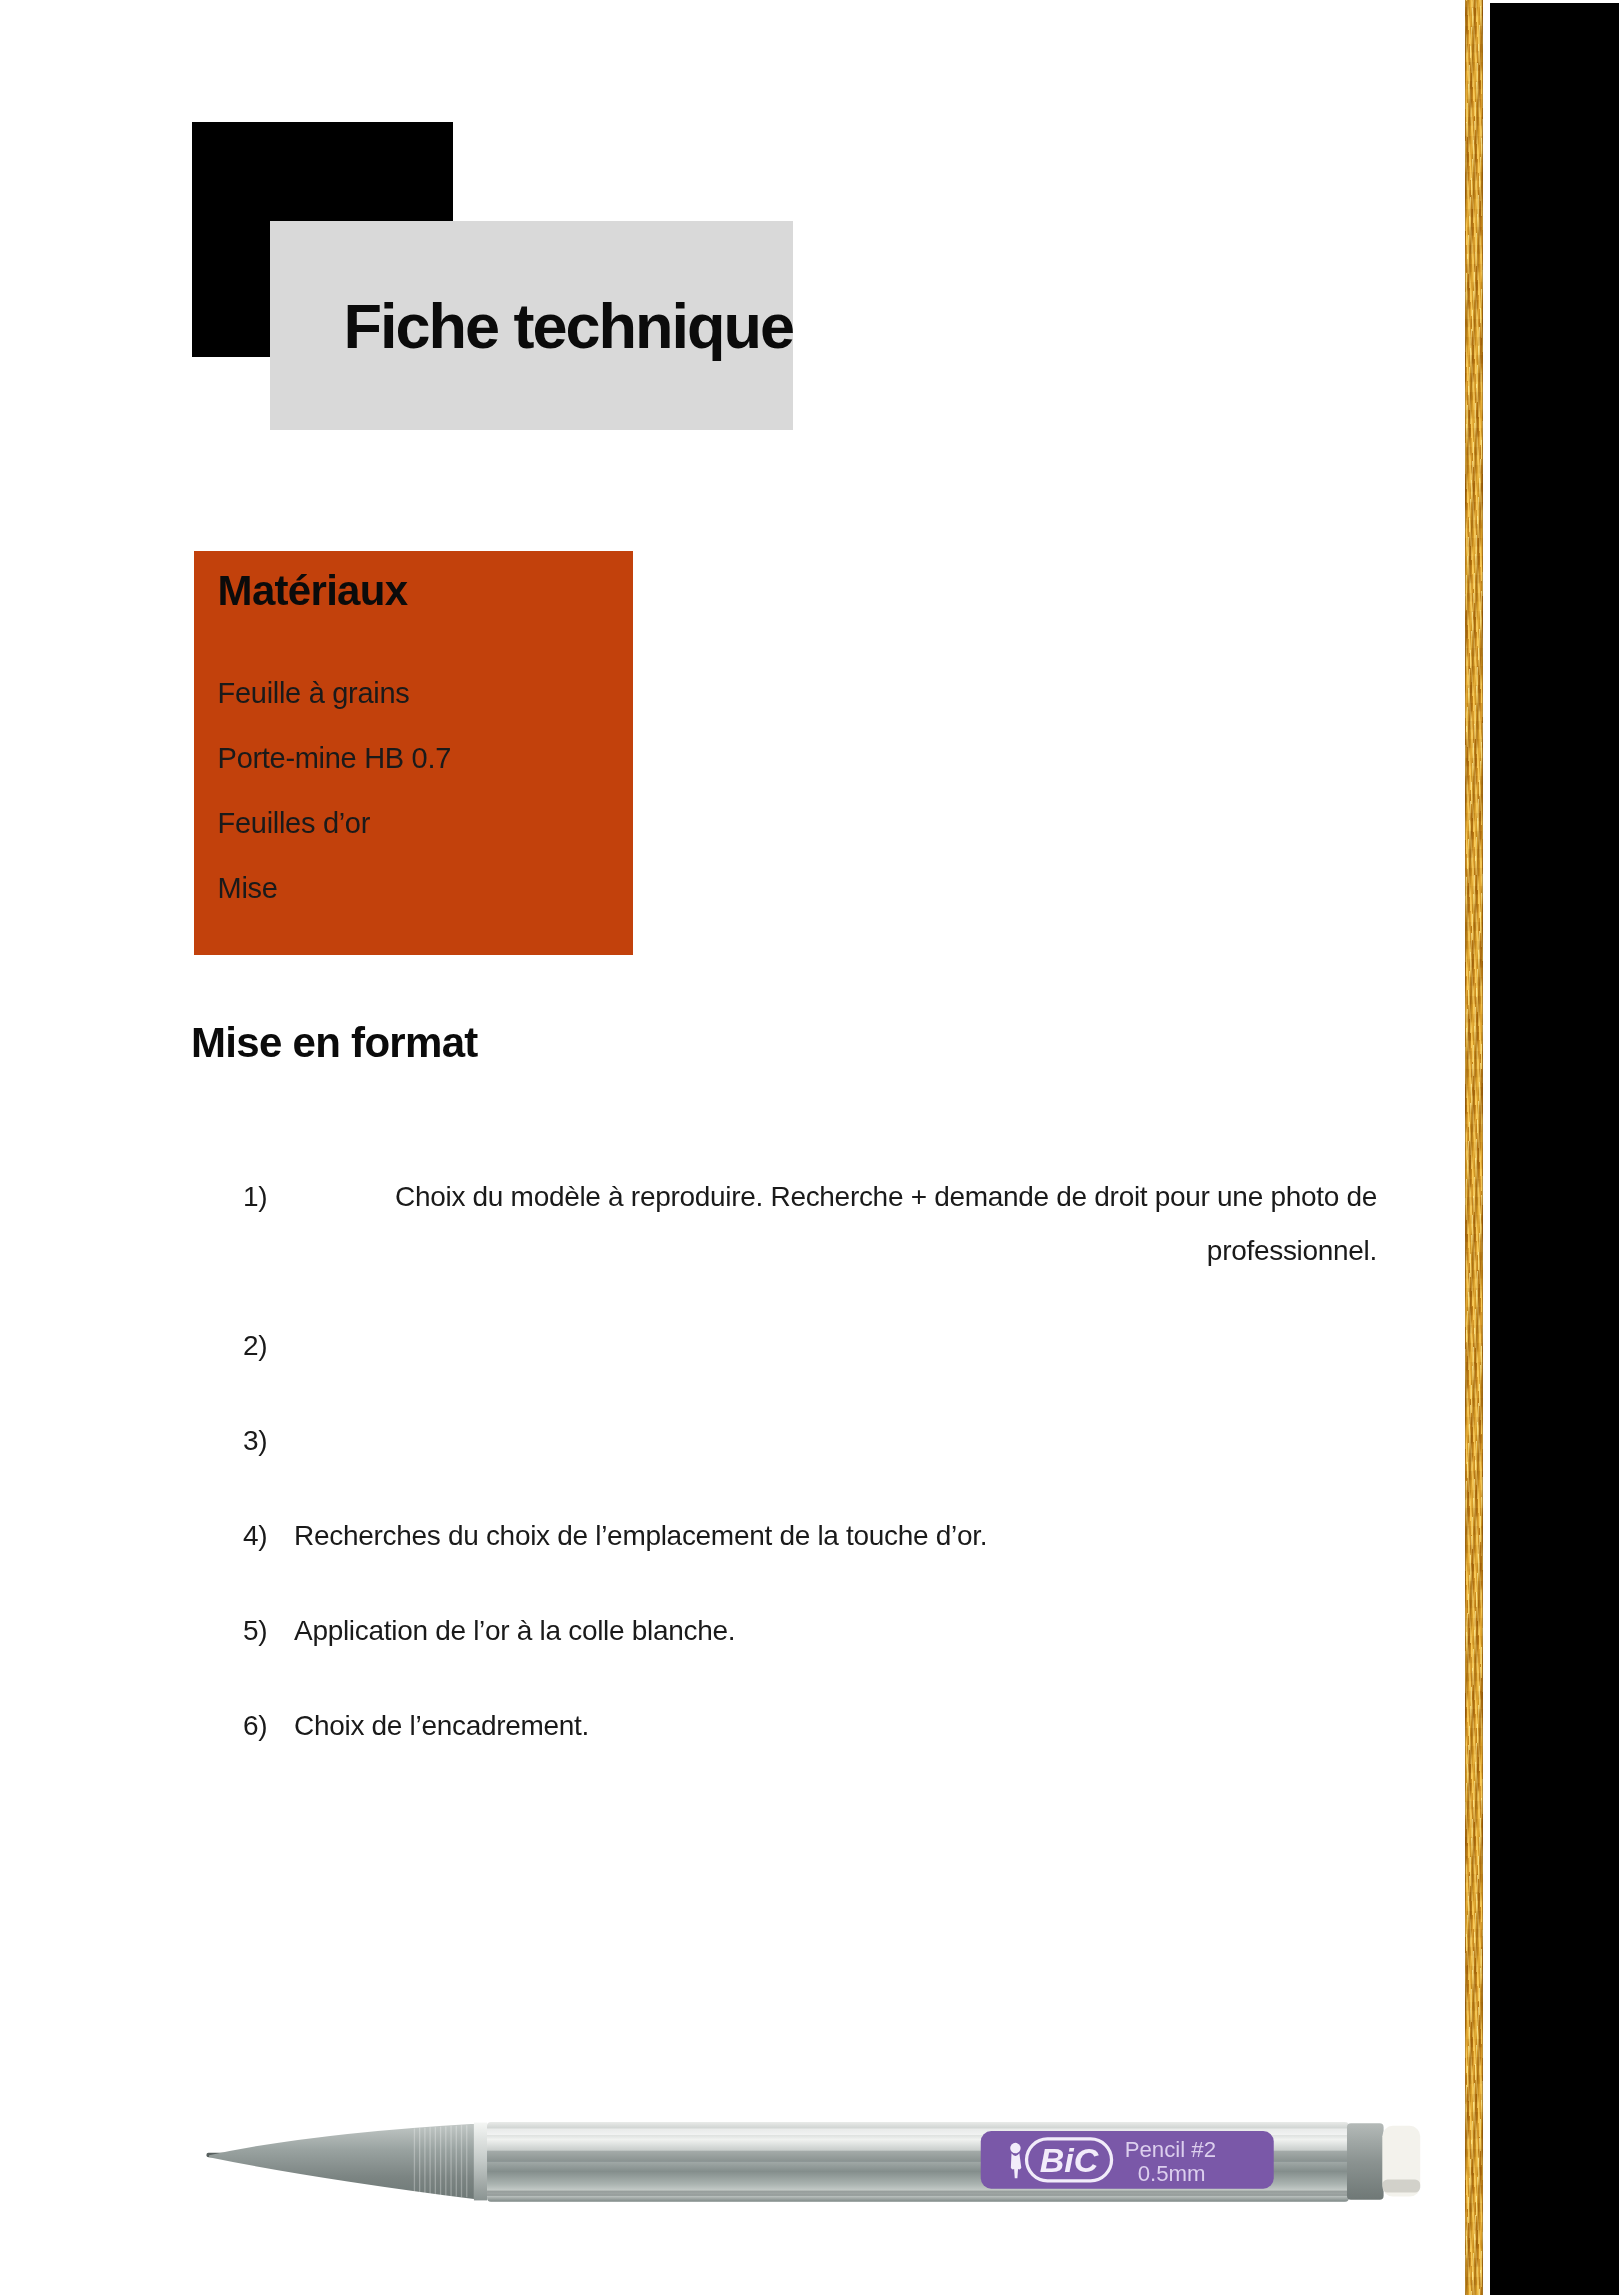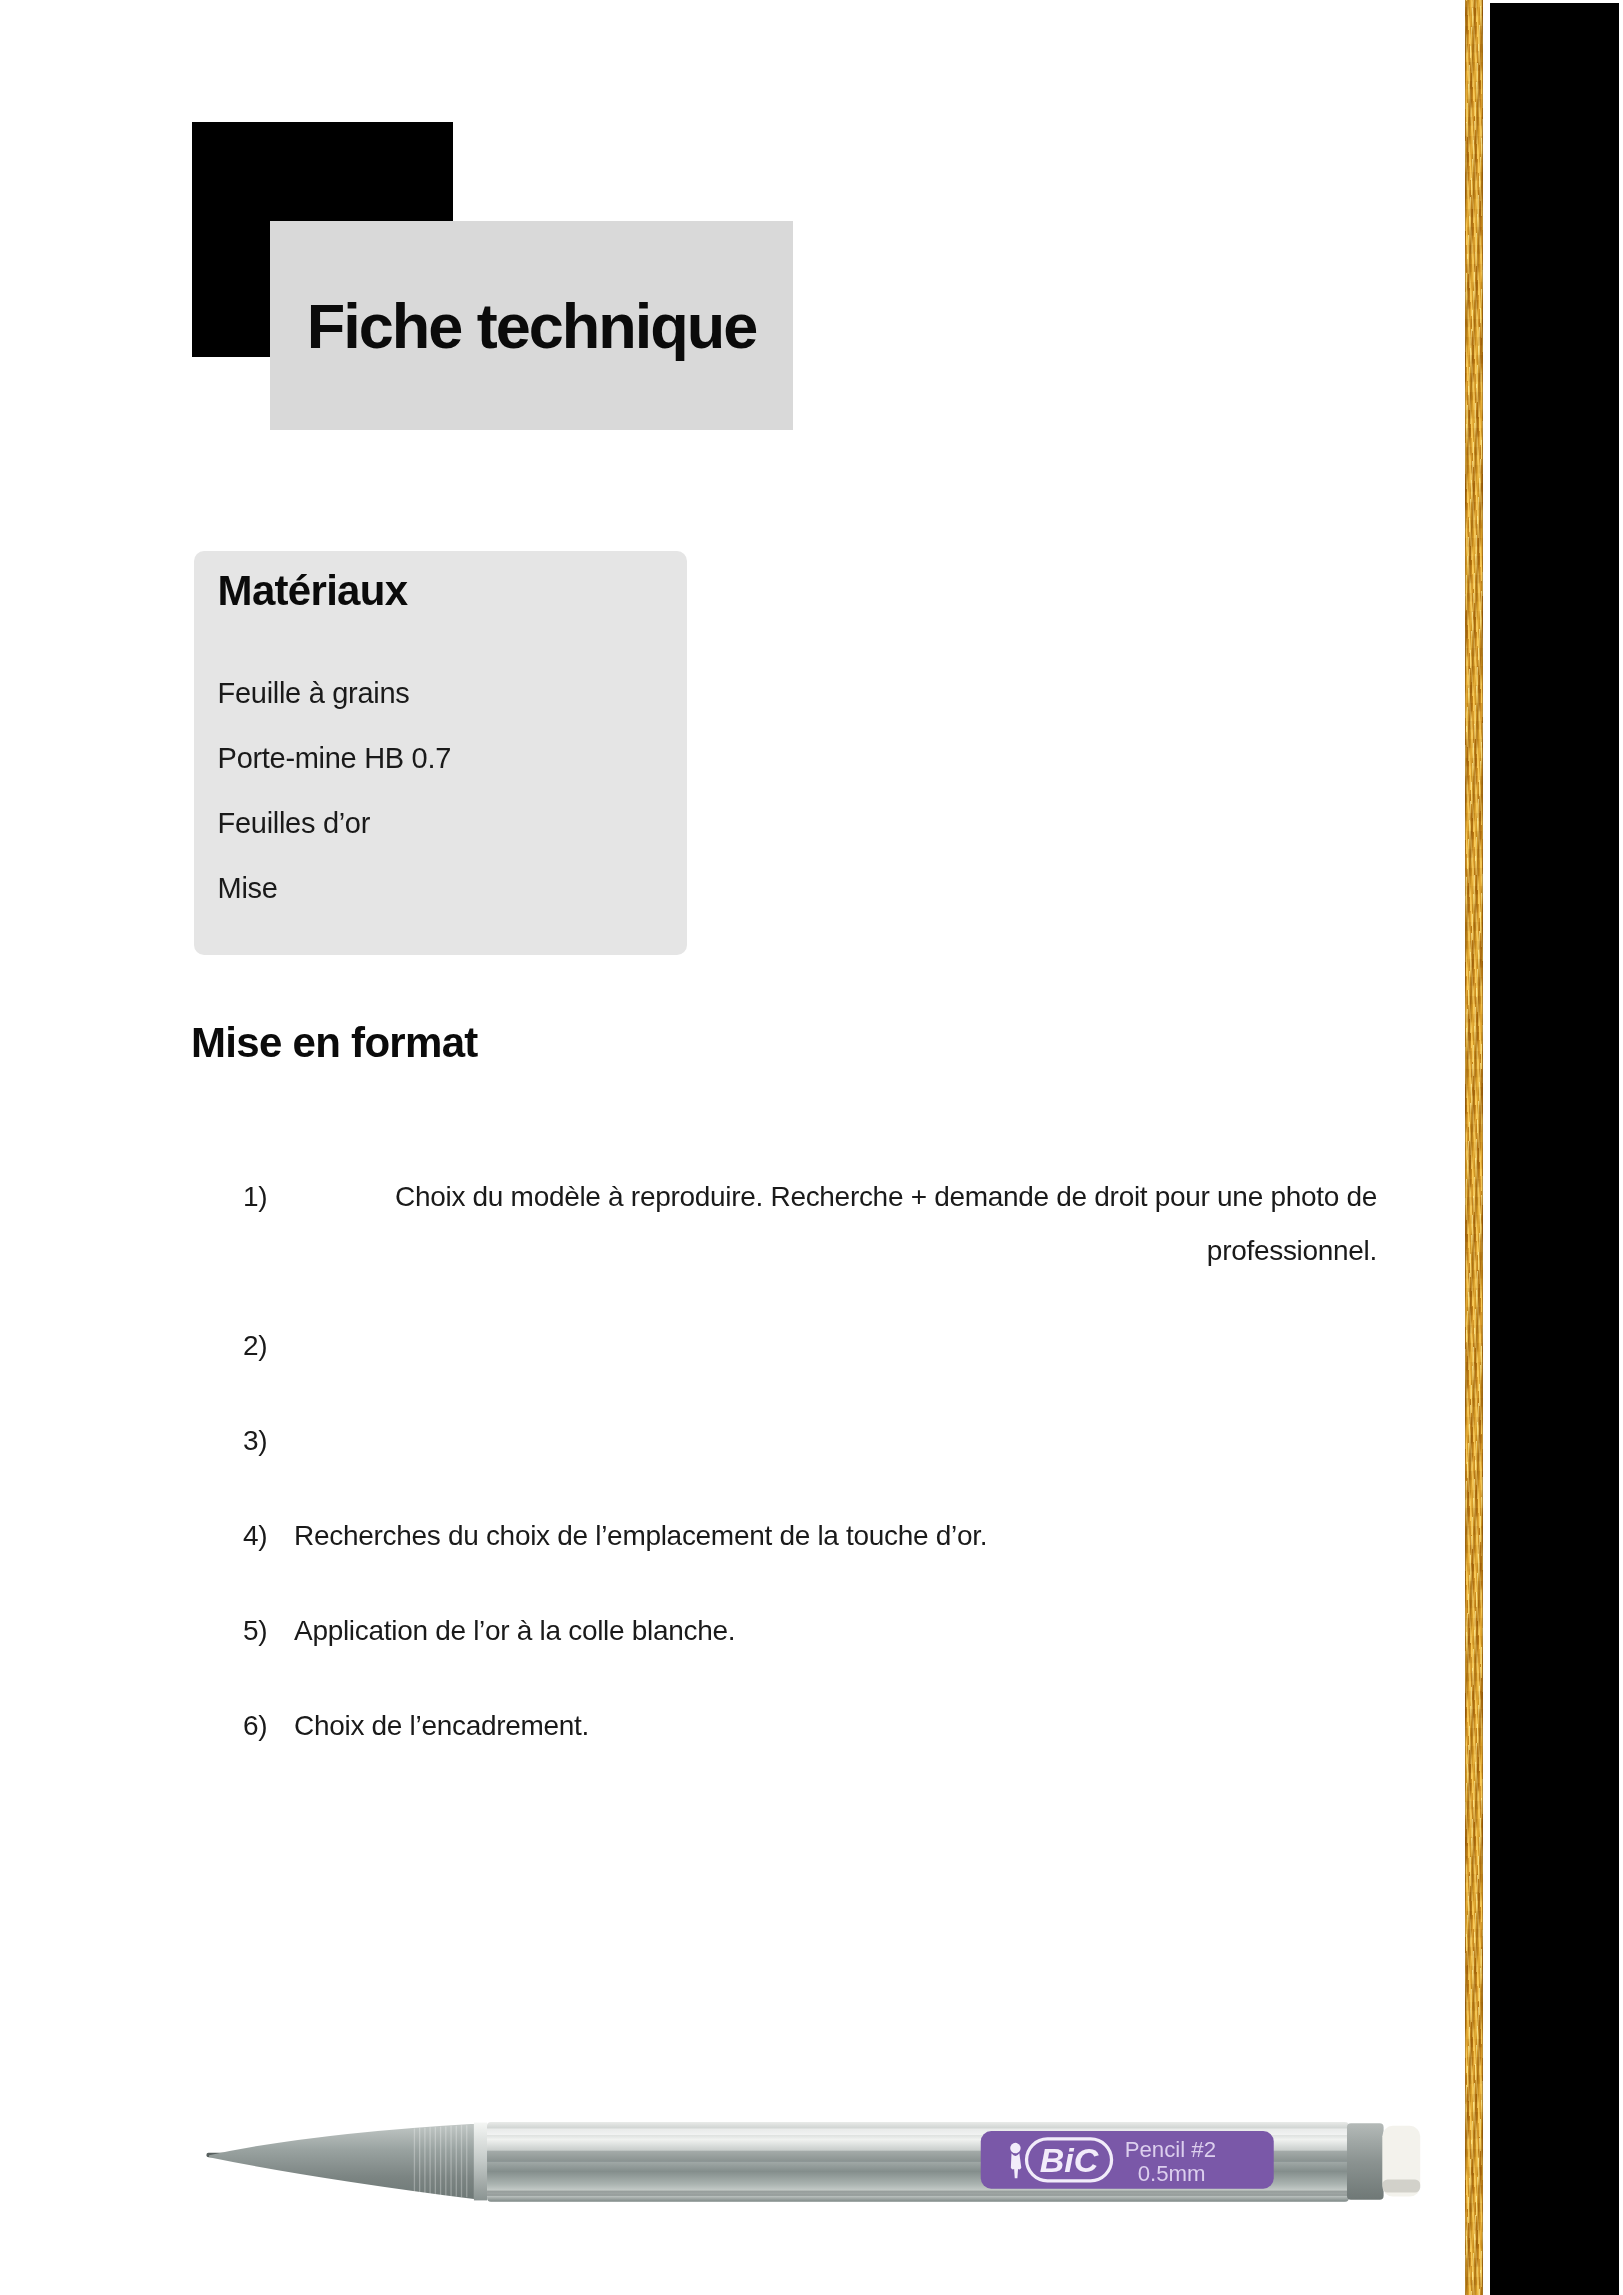--- a/index.html
+++ b/index.html
@@ -5,30 +5,29 @@
   html,body{margin:0;padding:0;background:#ffffff;}
   .page{
     position:relative;width:1623px;height:2295px;background:#ffffff;overflow:hidden;
     font-family:"Liberation Sans",sans-serif;color:#121212;
   }
   .abs{position:absolute;}
   
   .black-square{left:192px;top:122px;width:261px;height:235px;background:#000000;}
   .title-box{
     left:270px;top:221px;width:523px;height:209px;background:#d9d9d9;
-    display:flex;align-items:center;justify-content:center;
+    display:flex;align-items:center;justify-content:flex-end;
   }
   .page-title{
     font-size:63px;font-weight:bold;letter-spacing:-2px;color:#0b0b0b;white-space:nowrap;
   }
   
   .materials-box{
-    left:194px;top:551px;width:493px;height:404px;background:#e5e5e5;box-sizing:border-box;
+    left:194px;top:551px;width:439px;height:404px;background:#c2410c;box-sizing:border-box;
     padding:14.4px 13px 0 23.6px;
-    border-radius:10px;
   }
   .materials-heading{
     font-size:42px;font-weight:bold;letter-spacing:-0.7px;line-height:52px;margin:0;color:#0b0b0b;
   }
   .materials-list{list-style:none;margin:44px 0 0 0;padding:0;}
   .materials-list li{
     font-size:29px;letter-spacing:-0.3px;line-height:65px;white-space:nowrap;color:#1a1a1a;
   }
   
   .section-heading{

